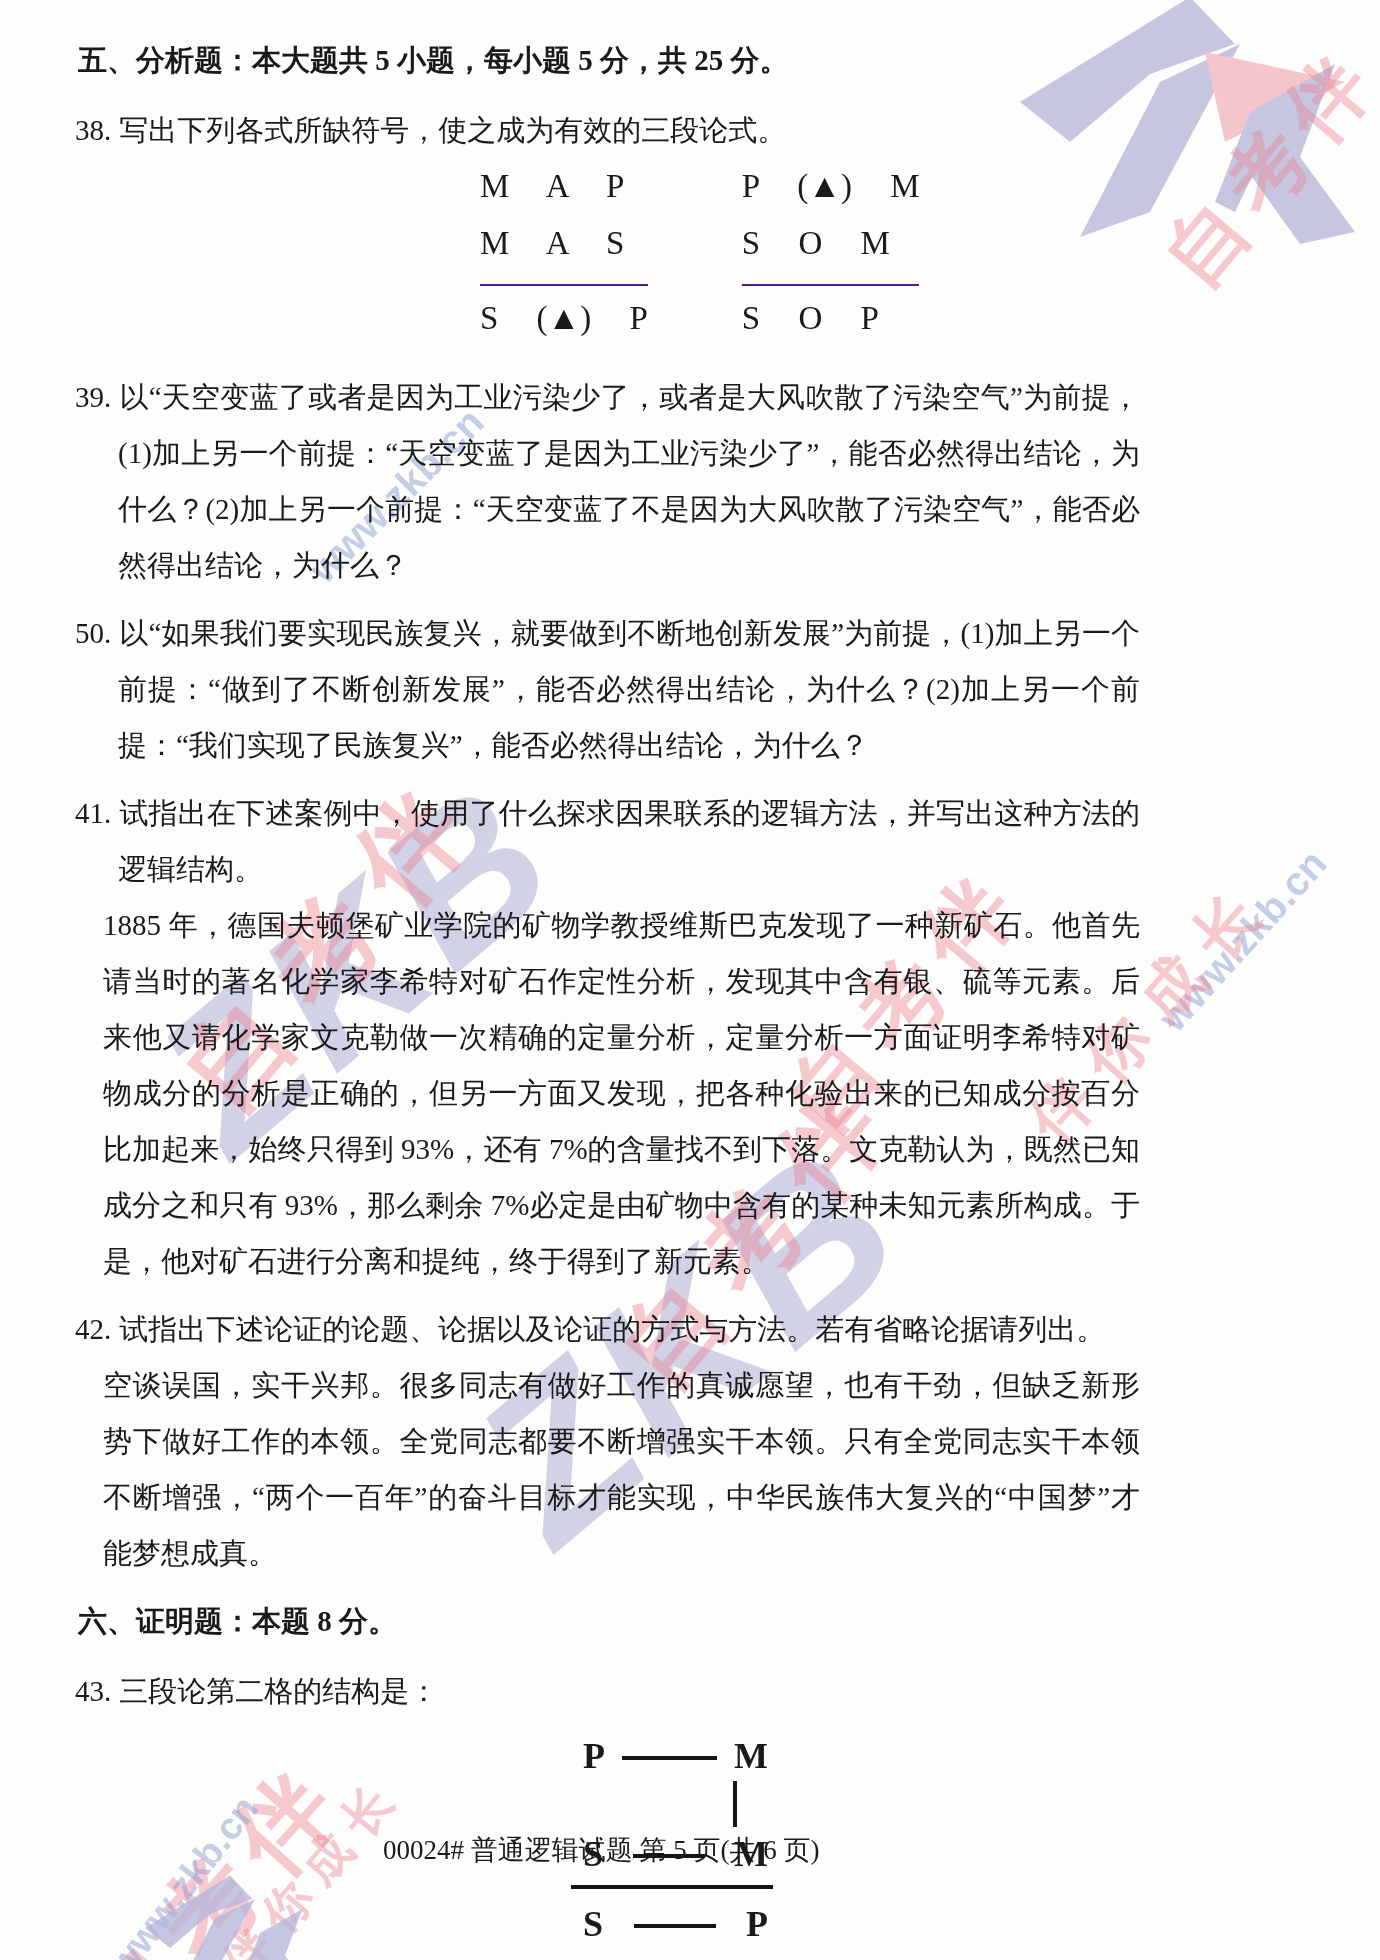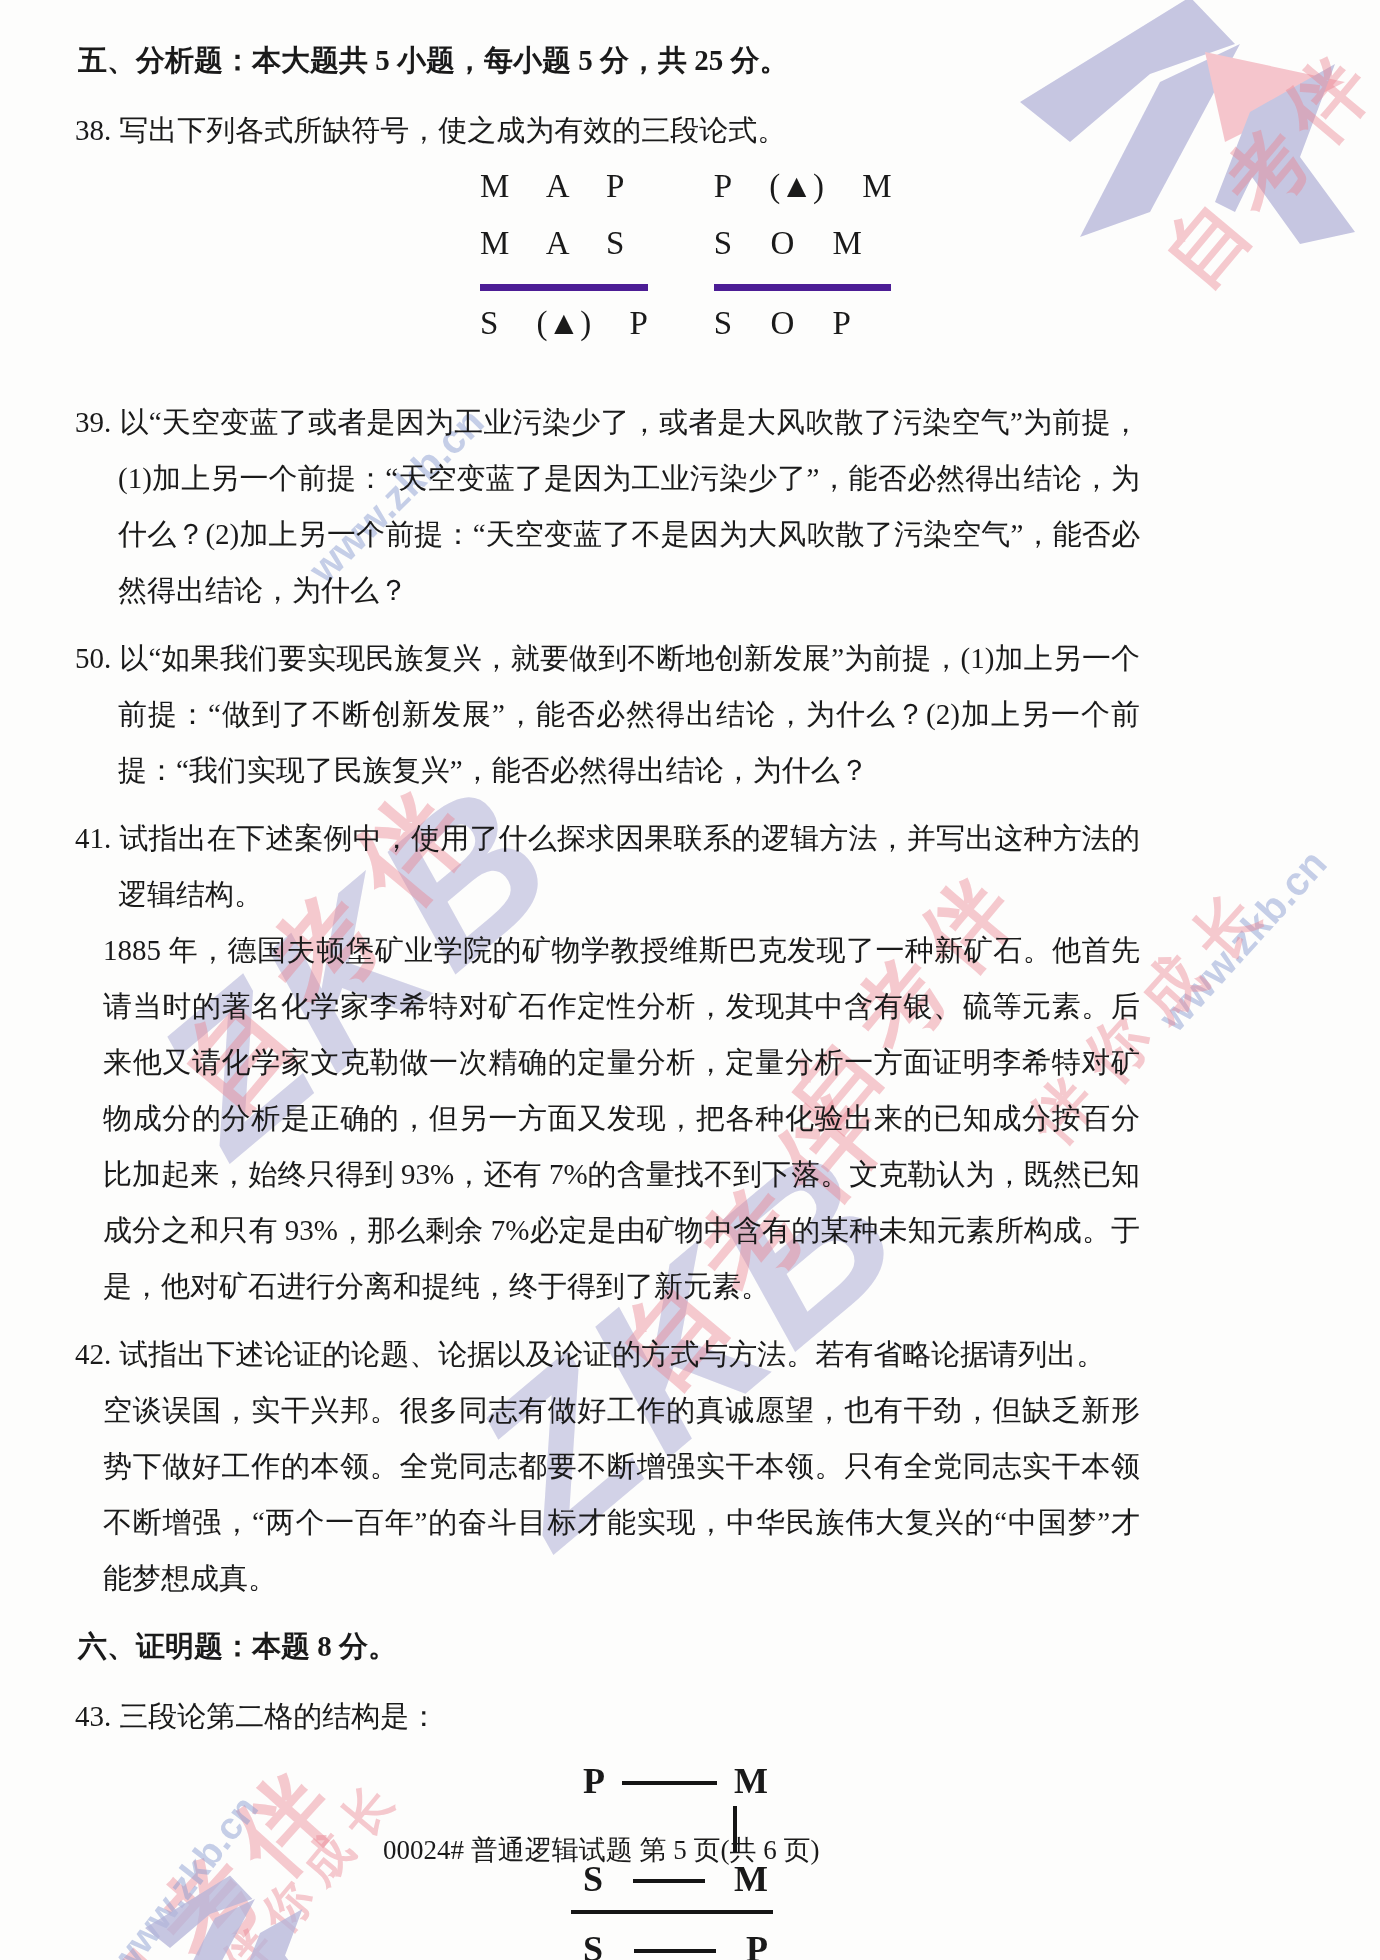--- a/index.html
+++ b/index.html
@@ -9,24 +9,24 @@
     font-family:"Liberation Serif","DejaVu Serif",serif;
   }
   .content{position:absolute;left:0;top:0;width:1176px;z-index:3;
     font-size:29px;line-height:56px;padding-top:32px;}
   .sec-header{font-weight:bold;margin:0 36px 14px 78px;}
   .q{margin:0 36px 12px 75px;padding-left:43px;text-indent:-43px;text-align:justify;}
   .qnum{margin-right:8px;}
   .case{margin:0 36px 12px 103px;text-align:justify;}
 
   
-  .syll-row{display:flex;gap:66px;margin:10px 0 54px 480px;}
+  .syll-row{display:flex;gap:94px;margin:10px 0 34px 480px;}
   .syll{display:inline-block;font-size:33px;line-height:1;}
   .syll .row{word-spacing:30px;white-space:pre;margin-bottom:24px;}
-  .syll .concl{border-top:7px solid #4c1d95;padding-top:16px;margin-bottom:0;}
+  .syll .concl{border-top:2px solid #4c1d95;padding-top:16px;margin-bottom:0;}
 
   
   .diagram{margin:16px 0 0 583px;width:185px;font-size:36px;font-weight:bold;line-height:1;}
   .drow{display:flex;justify-content:space-between;align-items:center;height:42px;}
   .dline{border-top:4px solid #151515;height:0;margin:4px 8px 0 8px;flex:0 0 auto;}
   .w95{width:95px;}.w75{width:72px;}.w85{width:82px;}
   .vline{width:4px;height:46px;background:#151515;margin:4px 0 6px 150px;}
   .sep{border-top:4px solid #151515;width:202px;margin:10px 0 14px -12px;}
   .caption{font-size:29px;font-weight:normal;margin:30px 0 17px 28px;white-space:pre;}
   .prove{margin:42px 36px 0 95px;text-align:justify;}

